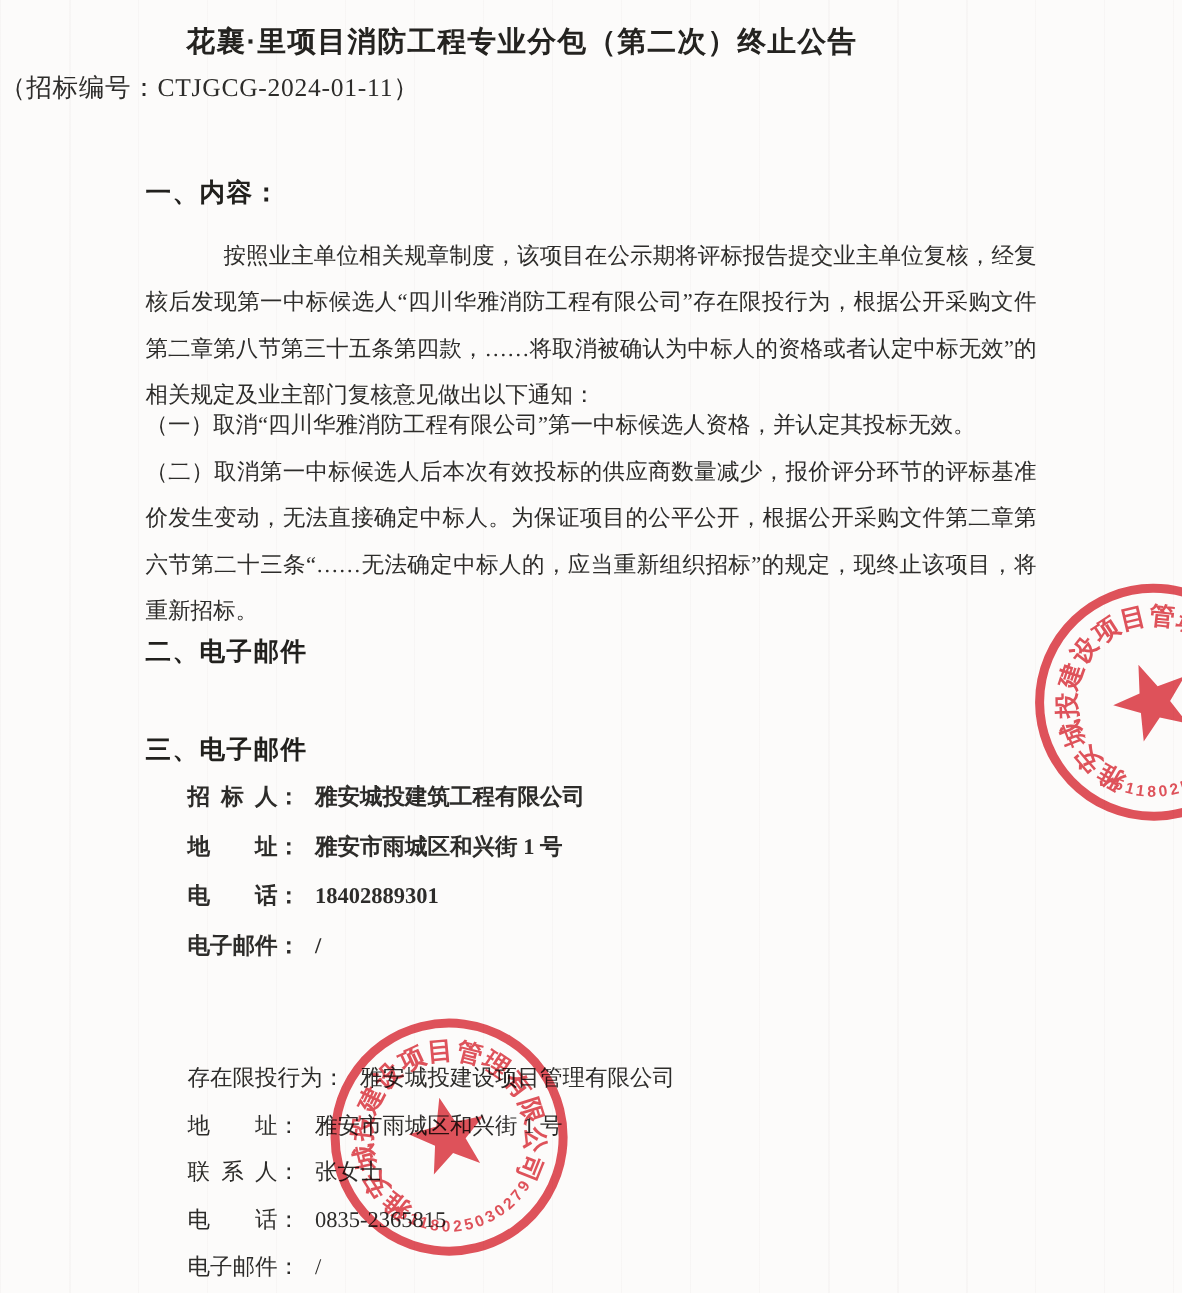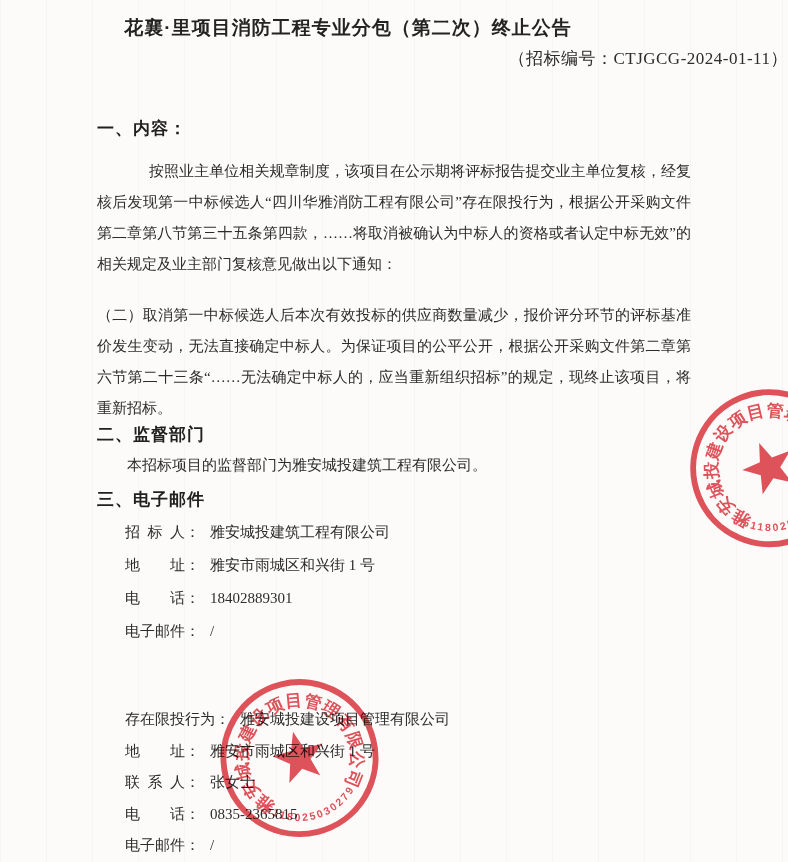--- a/index.html
+++ b/index.html
@@ -22,21 +22,21 @@
   }
   .doc-title{
     position:absolute; top:15px; left:0; width:696px;
     text-align:center;
     font-family:"Liberation Sans",sans-serif;
     font-size:19px; font-weight:600; letter-spacing:1px;
     color:#242320;
   }
   .doc-subtitle{
     position:absolute; top:47px; left:0; width:788px;
-    text-align:right;
+    text-align:left;
     font-size:17px; color:#2d2c2a; letter-spacing:0.5px;
   }
   .sec-heading{
     position:absolute; left:97px;
     font-family:"Liberation Sans",sans-serif;
     font-size:17px; font-weight:700; color:#21201d;
     letter-spacing:1px;
   }
   .h-content{ top:117px; }
   .h-supervision{ top:423px; }
@@ -48,21 +48,21 @@
     color:#2d2c2a;
   }
   .p1{ top:144px; text-indent:52px;margin-top:12px; }
   .p2{ top:269px; }
   .p3{ top:300px; }
   .sup-body{
     position:absolute; left:127px; top:450px; width:564px; margin:0;
     font-size:15px; line-height:31px; color:#2d2c2a;
   }
   .contact-block{ position:absolute; left:125px; }
-  .block-tenderer{ top:516px; }
+  .block-tenderer{ top:516px;font-weight:bold; }
   .block-agency{ top:704px; }
   .c-row{ font-size:15px; }
   .block-tenderer .c-row{ line-height:33px; }
   .block-agency .c-row{ line-height:31.5px; }
   .c-label{ color:#2d2c2a; }
   .c-value{ margin-left:10px; color:#2d2c2a; }
   .stamp{
     position:absolute;
     mix-blend-mode:multiply;
     opacity:0.88;
@@ -82,24 +82,24 @@
 </head>
 <body>
 
 <div class="page">
 
   <div class="doc-title">花襄·里项目消防工程专业分包（第二次）终止公告</div>
   <div class="doc-subtitle">（招标编号：CTJGCG-2024-01-11）</div>
 
   <div class="sec-heading h-content">一、内容：</div>
   <p class="para p1">按照业主单位相关规章制度，该项目在公示期将评标报告提交业主单位复核，经复核后发现第一中标候选人“四川华雅消防工程有限公司”存在限投行为，根据公开采购文件第二章第八节第三十五条第四款，……将取消被确认为中标人的资格或者认定中标无效”的相关规定及业主部门复核意见做出以下通知：</p>
+  <p class="para p2">（一）取消“四川华雅消防工程有限公司”第一中标候选人资格，并认定其投标无效。</p>
   <p class="para p3">（二）取消第一中标候选人后本次有效投标的供应商数量减少，报价评分环节的评标基准价发生变动，无法直接确定中标人。为保证项目的公平公开，根据公开采购文件第二章第六节第二十三条“……无法确定中标人的，应当重新组织招标”的规定，现终止该项目，将重新招标。</p>
 
-  <div class="sec-heading h-supervision">二、监督部门</div>
-  <p class="sup-body">本招标项目的监督部门为雅安城投建筑工程有限公司。</p>
+  <div class="sec-heading h-supervision">二、电子邮件</div>
 
   <div class="sec-heading h-contact">三、电子邮件</div>
 
   <div class="contact-block block-tenderer">
     <div class="c-row"><span class="c-label">招 标 人：</span><span class="c-value">雅安城投建筑工程有限公司</span></div>
     <div class="c-row"><span class="c-label">地　　址：</span><span class="c-value">雅安市雨城区和兴街 1 号</span></div>
     <div class="c-row"><span class="c-label">电　　话：</span><span class="c-value">18402889301</span></div>
     <div class="c-row"><span class="c-label">电子邮件：</span><span class="c-value">/</span></div>
   </div>
 

